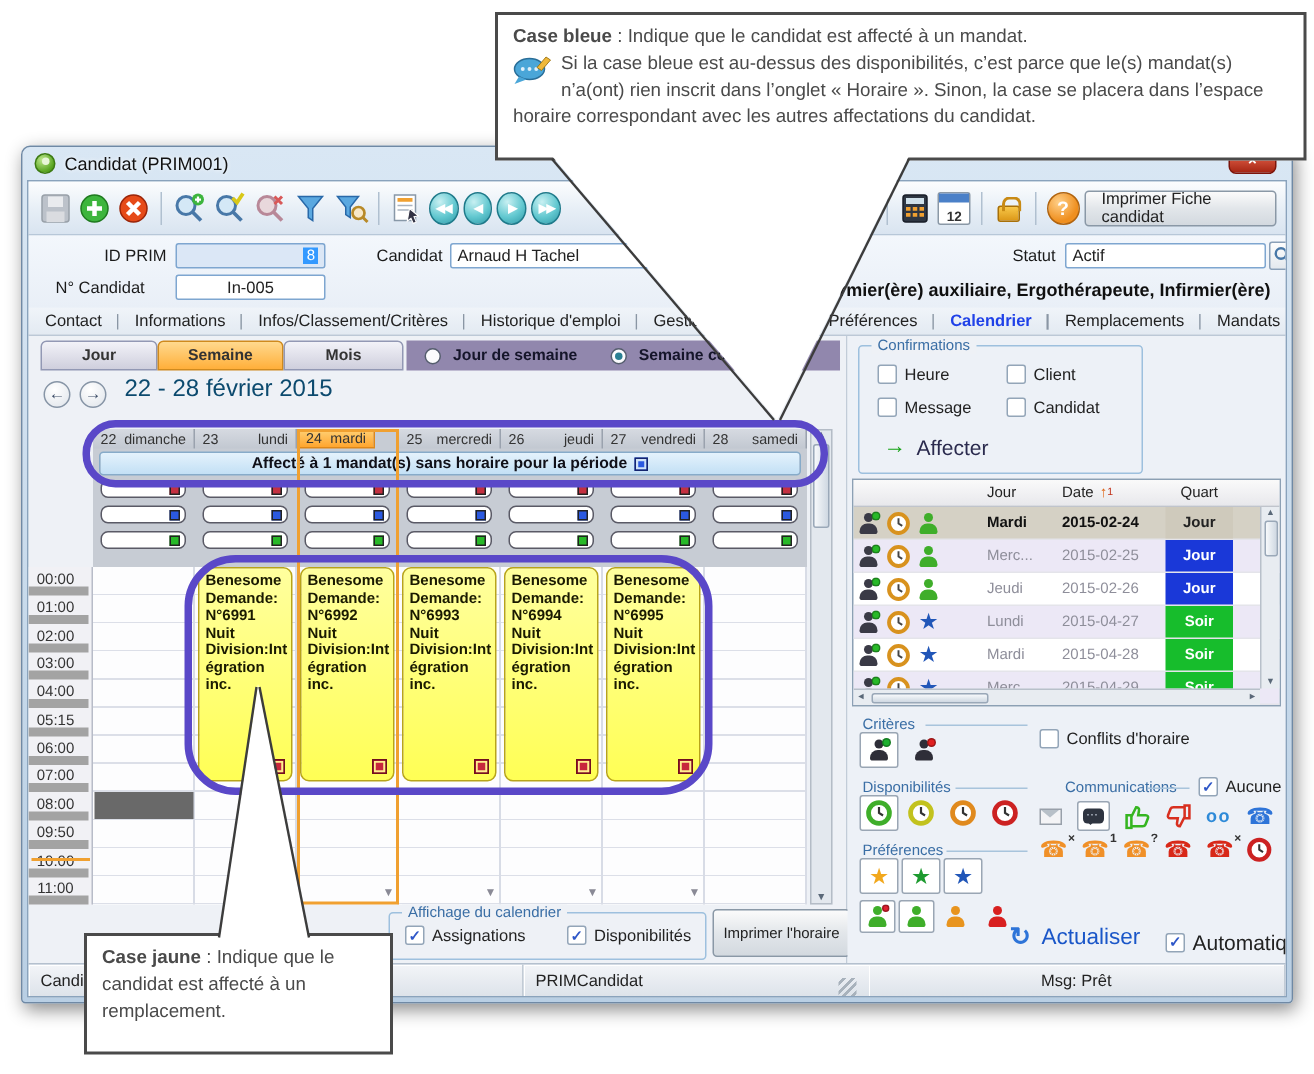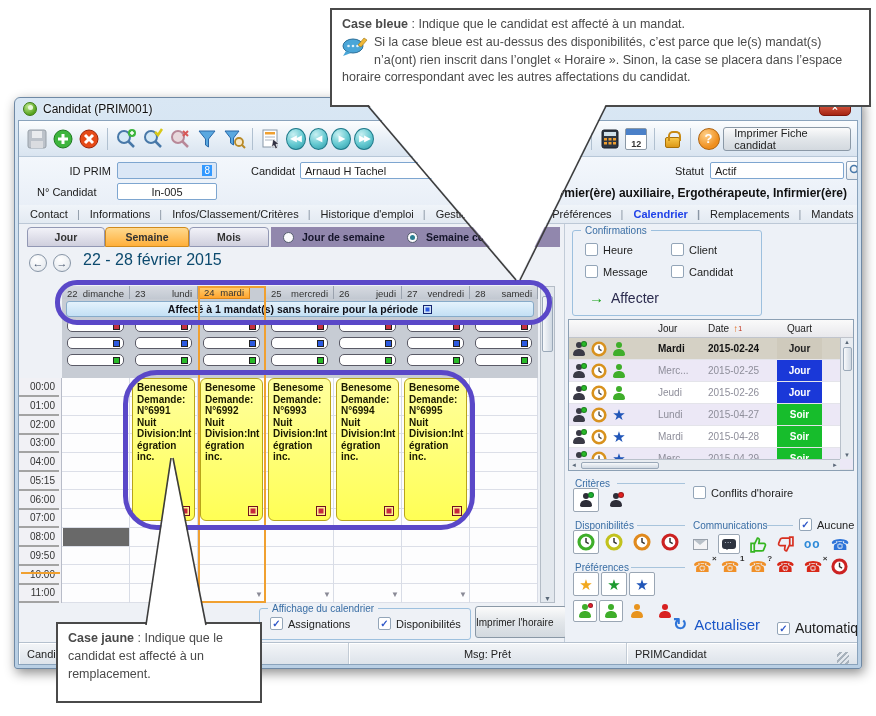--- a/index.html
+++ b/index.html
@@ -61,39 +61,39 @@
   .dayhdr{position:absolute;top:62px;height:13px;background:linear-gradient(#d6dae1,#c2c8d1);border-right:1px solid #9aa2ae;display:flex;align-items:flex-end;justify-content:space-between;padding:0 5px;font-size:9.5px;color:#333}
   .dayhdr.today{background:linear-gradient(#ffcf72,#ffa52e);border:1px solid #e08818}
   .banner{position:absolute;left:47px;top:77px;width:468px;height:16px;background:linear-gradient(#e4f2fc,#c3e0f5);border:1px solid #87abc9;border-radius:3px;display:flex;align-items:center;justify-content:center;gap:5px;font-size:10.5px;font-weight:bold;color:#101018}
   .bluesq{width:9px;height:9px;background:#2b59e0;border:1px solid #14246e;box-shadow:inset 0 0 0 1.5px #cfe2f8}
   .mini{position:absolute;width:57px;height:12px;background:#fff;border:1px solid #5a5a66;border-radius:5px}
   .mini i{position:absolute;right:3px;top:2px;width:7px;height:7px;border:1px solid #222}
   .sq-red{background:#c43040}.sq-blue{background:#2b59e0}.sq-green{background:#28b928}
 
   
   .gutter{position:absolute;left:0;top:154px;width:43px;height:225px;background:#f1f1f5;border-right:1px solid #b8bcc8}
-  .hlabel{position:absolute;left:0;width:40px;height:19px;font-size:10px;color:#333;text-align:right;padding:3px 4px 0 0;border-bottom:2px solid #a3a3a3}
+  .hlabel{position:absolute;left:0;width:40px;height:19px;font-size:10px;color:#333;text-align:center;padding:3px 4px 0 0;border-bottom:6px solid #a3a3a3}
   .gridarea{position:absolute;left:43px;top:154px;width:476px;height:225px;background:repeating-linear-gradient(to right,transparent 0 67px,#d8dce6 67px 68px),repeating-linear-gradient(to bottom,#fdfdfe 0 17.75px,#dcdfe8 17.75px 18.75px)}
   .grayband{position:absolute;left:44px;top:304px;width:66px;height:18px;background:#696969}
   .nowline{position:absolute;left:2px;top:348px;width:39px;border-top:2px solid #f0a030}
   .todaycol{position:absolute;left:179px;top:62px;width:68px;height:317px;border:2px solid #f0a030;pointer-events:none}
   .event{position:absolute;top:154px;width:63px;height:143px;background:linear-gradient(#ffff9e,#ffff55);border:1.5px solid #b8a41a;border-radius:6px;padding:3px 2px 3px 4px;font-size:10px;font-weight:bold;color:#1a1a00;line-height:1.15;overflow:hidden}
   .event .ttl{display:block}
   .event .bdy{white-space:pre-line}
   .event i{position:absolute;right:4px;bottom:4px;width:10px;height:10px;background:#c8273c;border:1px solid #70101e;box-shadow:inset 0 0 0 1.5px #ffef8e}
   .ddarrow{position:absolute;font-size:8px;color:#8a8a96}
   .vscroll{position:absolute;left:521px;top:62px;width:15px;height:317px;background:#e3e8ee;border:1px solid #b4bcc6;display:flex;flex-direction:column;justify-content:space-between;align-items:center;font-size:7px;color:#5a6878}
   .vthumb{width:11px;height:56px;background:linear-gradient(90deg,#f7f9fb,#cfd8e2);border:1px solid #9aa8b8;border-radius:2px;margin-top:2px}
 
   
   .grpbox{position:absolute;border:1px solid #9dc0de;border-radius:3px}
   .grpbox .cap{position:absolute;left:8px;top:-6px;background:#eef1f6;padding:0 4px;color:#3a6ea5;font-size:10px}
   .cb{width:13px;height:13px;background:#fff;border:1px solid #93a5b8;border-radius:2px;display:inline-flex;align-items:center;justify-content:center;font-size:10px;font-weight:bold;color:#2f57c8;flex:0 0 auto}
   .cbrow{display:flex;align-items:center;gap:5px}
-  .btn{background:linear-gradient(#fbfbfb,#e2e6ea 50%,#d3d9df);border:1px solid #8a98a6;border-radius:3px;display:flex;align-items:center;color:#222}
+  .btn{background:linear-gradient(#fbfbfb,#e2e6ea 50%,#d3d9df);border:1px solid #8a98a6;border-radius:3px;display:flex;align-items:center;justify-content:center;color:#222}
 
   
   .sidegrp-label{position:absolute;color:#3a6ea5;font-size:10px;white-space:nowrap}
   .hr{position:absolute;border-top:1px solid #a8c4dc}
   .affecter{position:absolute;display:flex;align-items:center;gap:7px;font-size:14px;color:#2b2b4e;font-weight:500}
   .garr{color:#17a317;font-weight:bold;font-size:15px}
 
   .stable{position:absolute;left:3px;top:95px;width:286px;height:152px;background:#fff;border:1px solid #8ca0b4;overflow:hidden;font-size:10px}
   .thead{display:flex;height:18px;background:linear-gradient(#fafafa,#e8e8ec);border-bottom:1px solid #c0c4cc;align-items:center}
   .trow{display:flex;height:22px;align-items:center;border-bottom:1px solid #e4e4ea}
@@ -783,21 +783,21 @@
               <path d="M8 4.5V8l2.4 1.5" stroke="#333" stroke-width="1.3" fill="none"></path>
             </svg>
           </div>
         <div class="sqbtn flat" style="left:92px;top:306px">
             <svg width="18" height="18" viewBox="0 0 16 16">
               <circle cx="8" cy="8" r="6.2" fill="#fff" stroke="#cc2222" stroke-width="2.8"></circle>
               <path d="M8 4.5V8l2.4 1.5" stroke="#333" stroke-width="1.3" fill="none"></path>
             </svg>
           </div>
 
-        <span class="sidegrp-label" style="left:128px;top:296px">Communications</span>
+        <span class="sidegrp-label" style="left:145px;top:296px">Communications</span>
         <div class="hr" style="left:200px;top:301px;width:28px"></div>
         <div class="cbrow" style="position:absolute;left:234px;top:294px">
           <span class="cb">
               <span>✓</span>
             </span>
           <span style="font-size:11px">Aucune</span>
         </div>
         <div style="position:absolute;left:128px;top:310px;display:flex;gap:10px;align-items:center">
           <span class="envelope"></span>
           <span class="sqbtn" style="position:static;width:22px;height:20px">
@@ -862,26 +862,26 @@
             </span>
           <span style="font-size:14px">Automatique</span>
         </div>
       </div>
     </div>
 
     <div class="statusbar">
       <div class="sseg" style="width:330px">
           <span>Candidat</span>
         </div>
-      <div class="sseg" style="width:278px;justify-content:center">
-          <span>Msg: Prêt</span>
-        </div>
       <div class="sseg" style="flex:1;border-right:none">
           <span>PRIMCandidat</span>
           <span class="grip"></span>
+        </div>
+      <div class="sseg" style="width:278px;justify-content:center">
+          <span>Msg: Prêt</span>
         </div>
     </div>
   </div>
 </div>
 
 <svg class="ptr">
   <polygon points="368,104 606,104 518,280" fill="#ffffff"></polygon>
   <line x1="368" y1="106" x2="516" y2="280" stroke="#3c3c3c" stroke-width="1.6"></line>
   <line x1="606" y1="106" x2="520" y2="280" stroke="#3c3c3c" stroke-width="1.6"></line>
   <polygon points="146,627 206,627 172,456" fill="#ffffff"></polygon>

